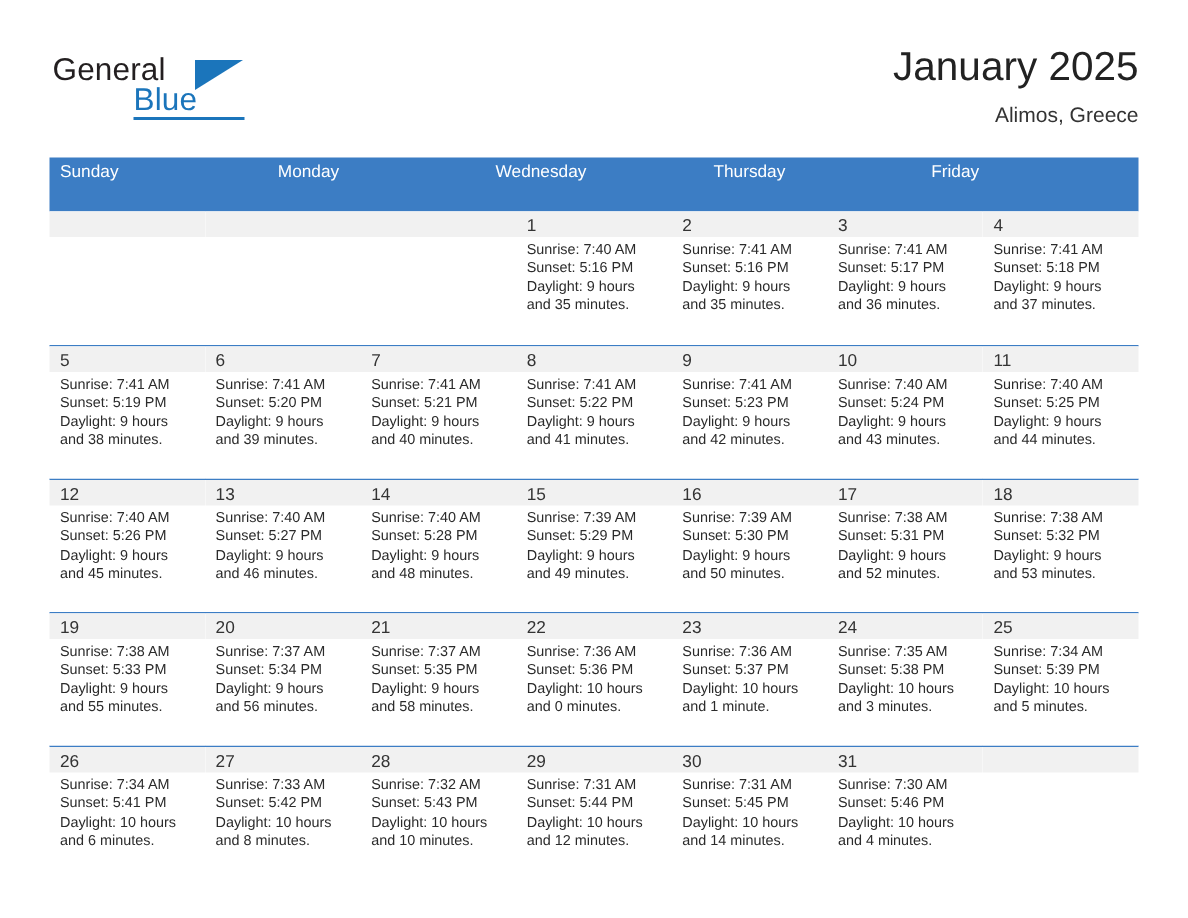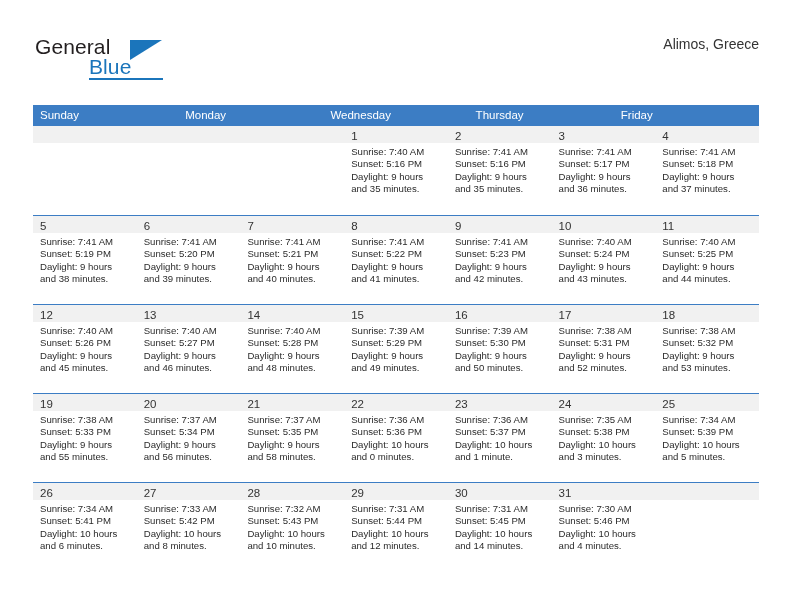--- a/index.html
+++ b/index.html
@@ -96,21 +96,21 @@
   
   .calendar {
     position: absolute;
     left: 33px;
     top: 105px;
     width: 726px;
   }
   .dow-row {
     display: flex;
     background: #3c7dc4;
-    height: 21px;
+    height: 36px;
   }
   .dow {
     flex: 1 1 0;
     color: #ffffff;
     font-size: 11.5px;
     line-height: 21px;
     padding-left: 7px;
     box-sizing: border-box;
     white-space: nowrap;
   }
@@ -163,20 +163,21 @@
   <div class="header">
 
     <div class="brand">
       <span class="brand-general">General</span>
       <span class="brand-triangle"></span>
       <span class="brand-blue">Blue</span>
       <span class="brand-underline"></span>
     </div>
 
     <div class="title-block">
+      <div class="cal-title">January 2025</div>
       <div class="cal-subtitle">Alimos, Greece</div>
     </div>
 
   </div>
 
   <div class="calendar">
     <div class="dow-row" id="dow-row">
         <div class="dow">Sunday</div>
         <div class="dow">Monday</div>
         <div class="dow">Wednesday</div>

